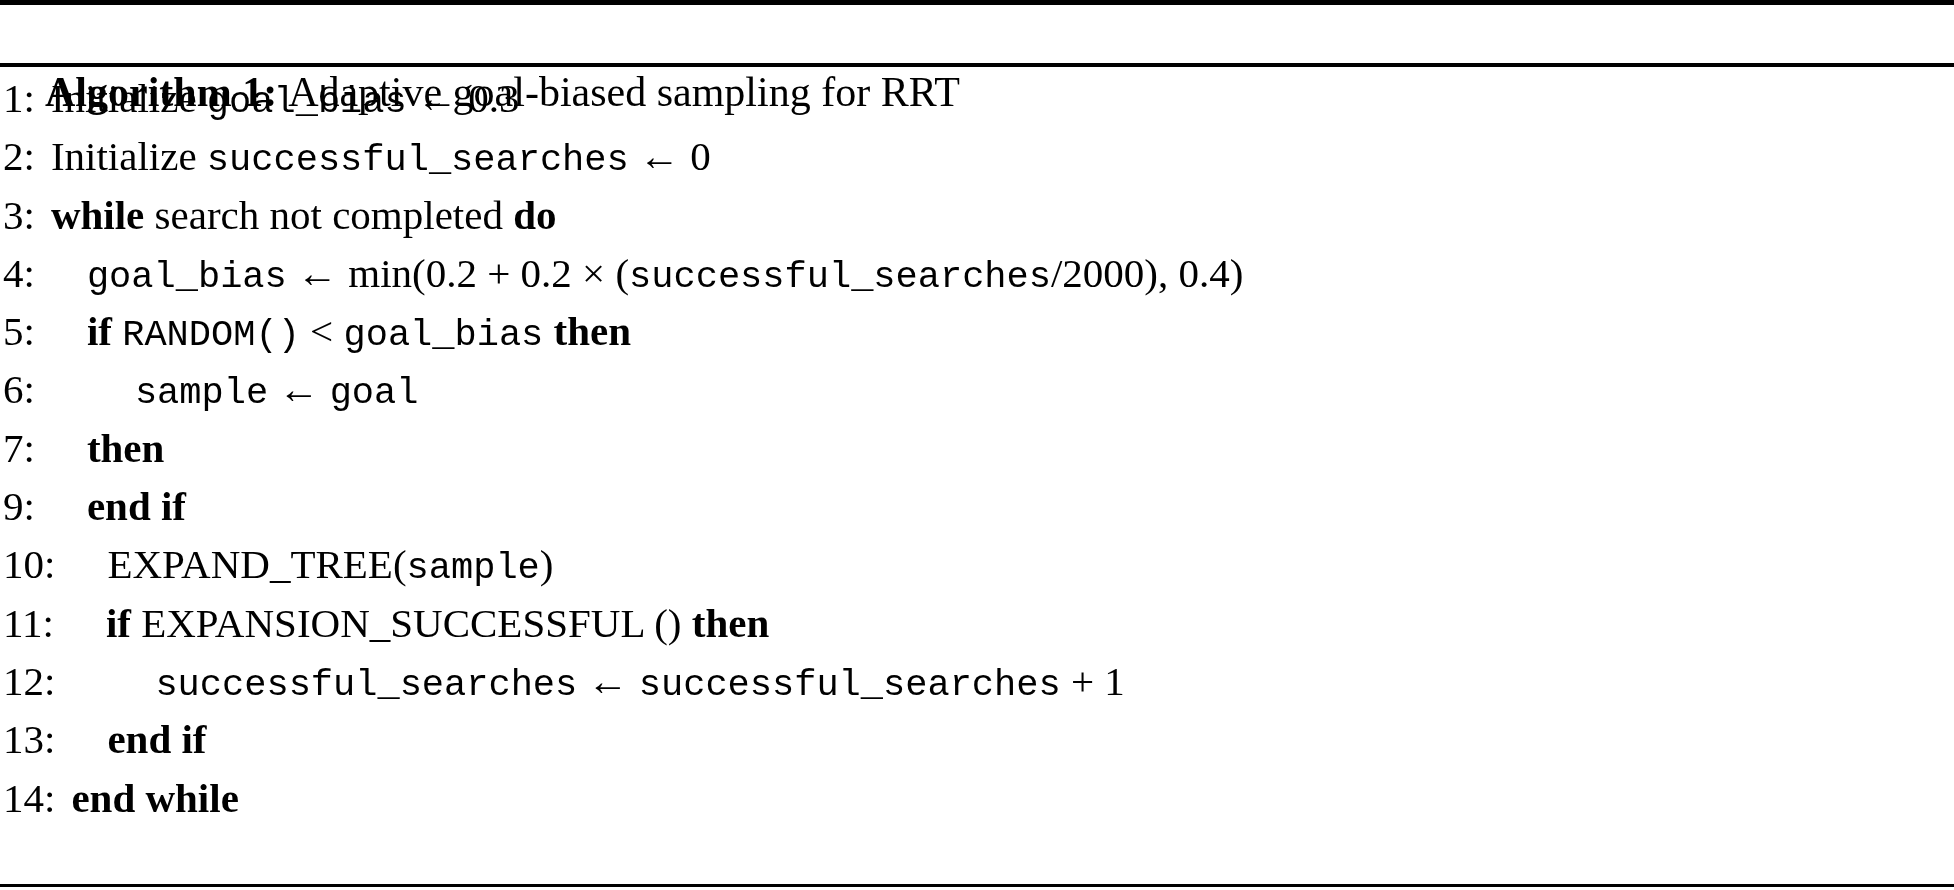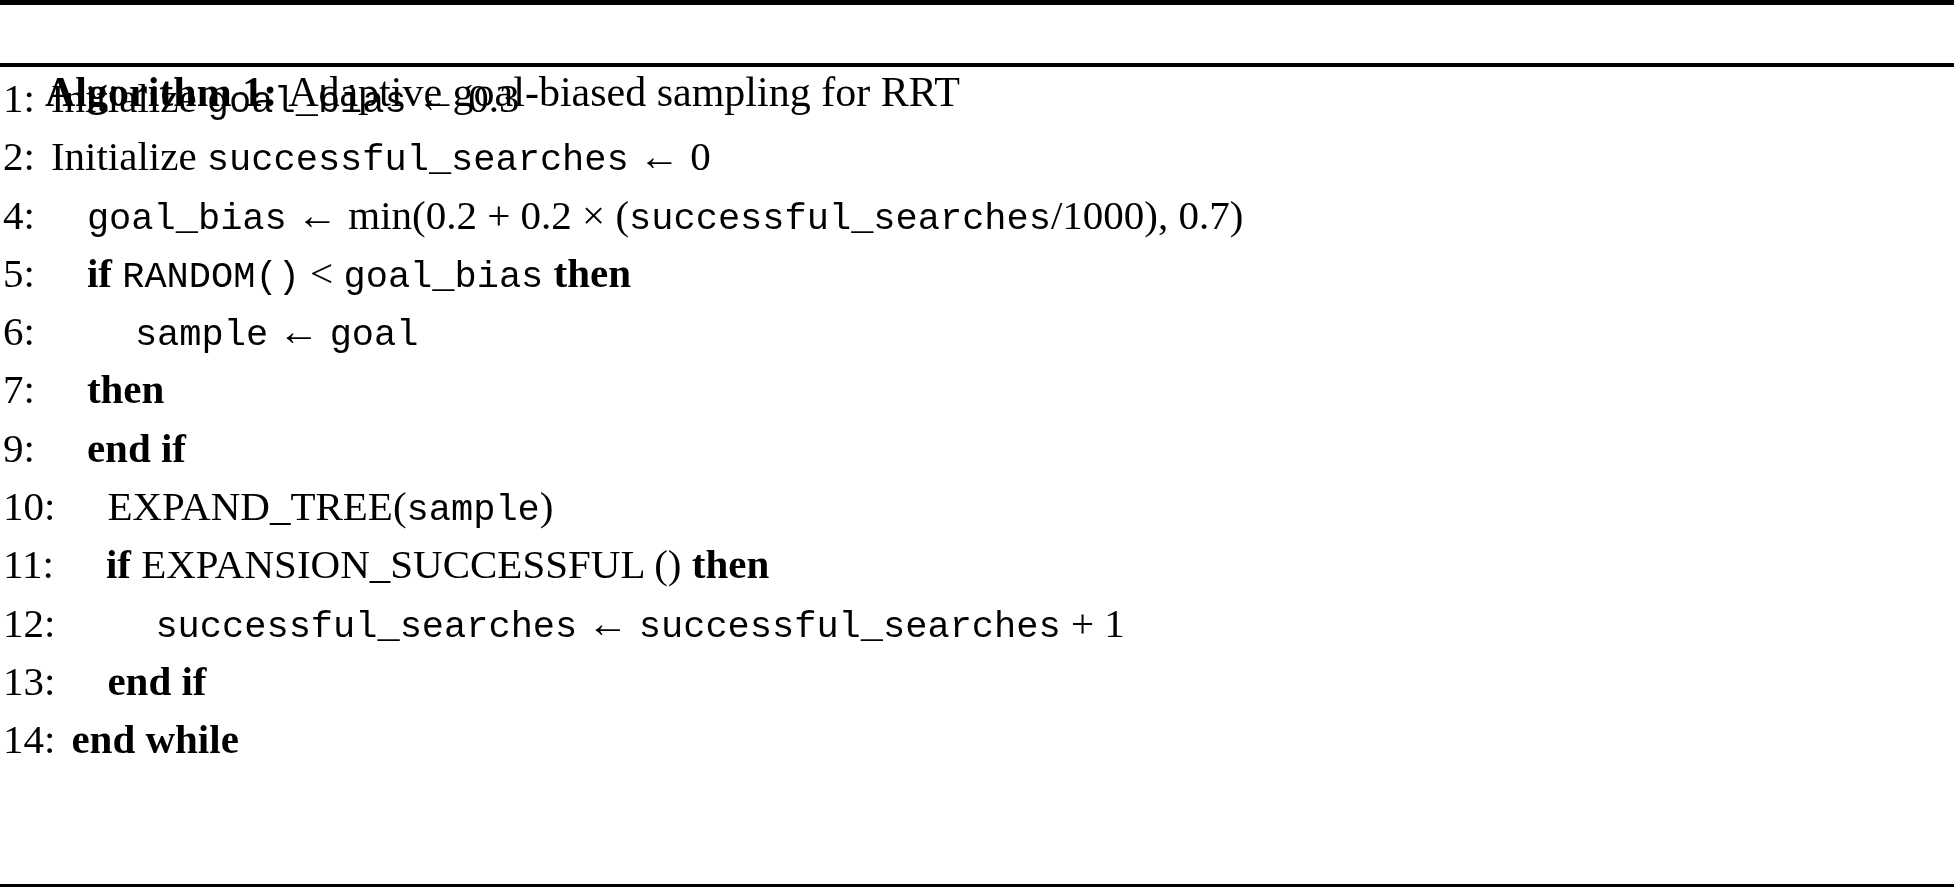--- a/index.html
+++ b/index.html
@@ -82,21 +82,22 @@
 
 <div id="algorithm-float">
   <div class="rule top"></div>
   <div class="header">
     <span class="label">Algorithm 1:</span><span class="title">Adaptive goal-biased sampling for RRT</span>
   </div>
   <div class="rule mid"></div>
   <div class="body">
       <div class="line"><span class="num">1:</span><span class="content i0"><span class="seg rm">Initialize </span><span class="seg tt">goal_bias</span><span class="seg rm"> ← 0.3</span></span></div>
       <div class="line"><span class="num">2:</span><span class="content i0"><span class="seg rm">Initialize </span><span class="seg tt">successful_searches</span><span class="seg rm"> ← 0</span></span></div>
-      <div class="line"><span class="num">4:</span><span class="content i1"><span class="seg tt">goal_bias</span><span class="seg rm"> ← min(0.2 + 0.2 × (</span><span class="seg tt">successful_searches</span><span class="seg rm">/1000), 0.7)</span></span></div>
+      <div class="line"><span class="num">3:</span><span class="content i0"><span class="seg bf">while</span><span class="seg rm"> search not completed </span><span class="seg bf">do</span></span></div>
+      <div class="line"><span class="num">4:</span><span class="content i1"><span class="seg tt">goal_bias</span><span class="seg rm"> ← min(0.2 + 0.2 × (</span><span class="seg tt">successful_searches</span><span class="seg rm">/2000), 0.4)</span></span></div>
       <div class="line"><span class="num">5:</span><span class="content i1"><span class="seg bf">if</span><span class="seg rm"> </span><span class="seg tt">RANDOM()</span><span class="seg rm"> &lt; </span><span class="seg tt">goal_bias</span><span class="seg rm"> </span><span class="seg bf">then</span></span></div>
       <div class="line"><span class="num">6:</span><span class="content i2"><span class="seg tt">sample</span><span class="seg rm"> ← </span><span class="seg tt">goal</span></span></div>
       <div class="line"><span class="num">7:</span><span class="content i1"><span class="seg bf">then</span></span></div>
       <div class="line"><span class="num">9:</span><span class="content i1"><span class="seg bf">end if</span></span></div>
       <div class="line"><span class="num">10:</span><span class="content i1"><span class="seg sc">EXPAND_TREE</span><span class="seg rm">(</span><span class="seg tt">sample</span><span class="seg rm">)</span></span></div>
       <div class="line"><span class="num">11:</span><span class="content i1"><span class="seg bf">if</span><span class="seg rm"> </span><span class="seg sc">EXPANSION_SUCCESSFUL</span><span class="seg rm"> () </span><span class="seg bf">then</span></span></div>
       <div class="line"><span class="num">12:</span><span class="content i2"><span class="seg tt">successful_searches</span><span class="seg rm"> ← </span><span class="seg tt">successful_searches</span><span class="seg rm"> + 1</span></span></div>
       <div class="line"><span class="num">13:</span><span class="content i1"><span class="seg bf">end if</span></span></div>
       <div class="line"><span class="num">14:</span><span class="content i0"><span class="seg bf">end while</span></span></div>
     </div>

